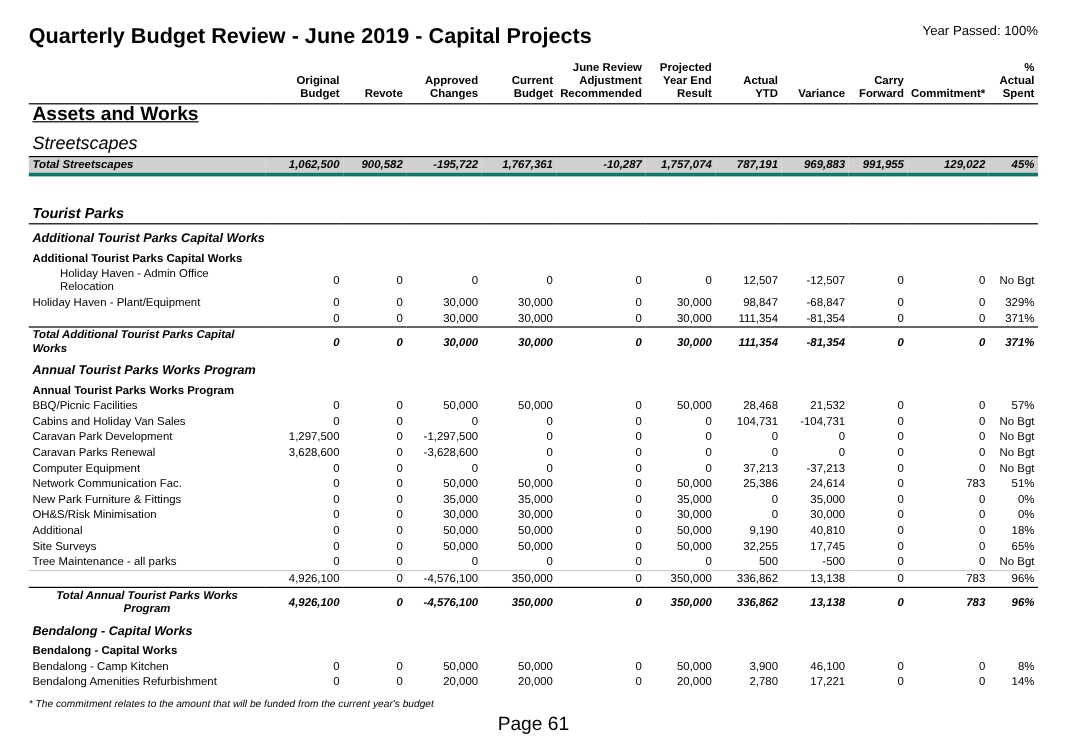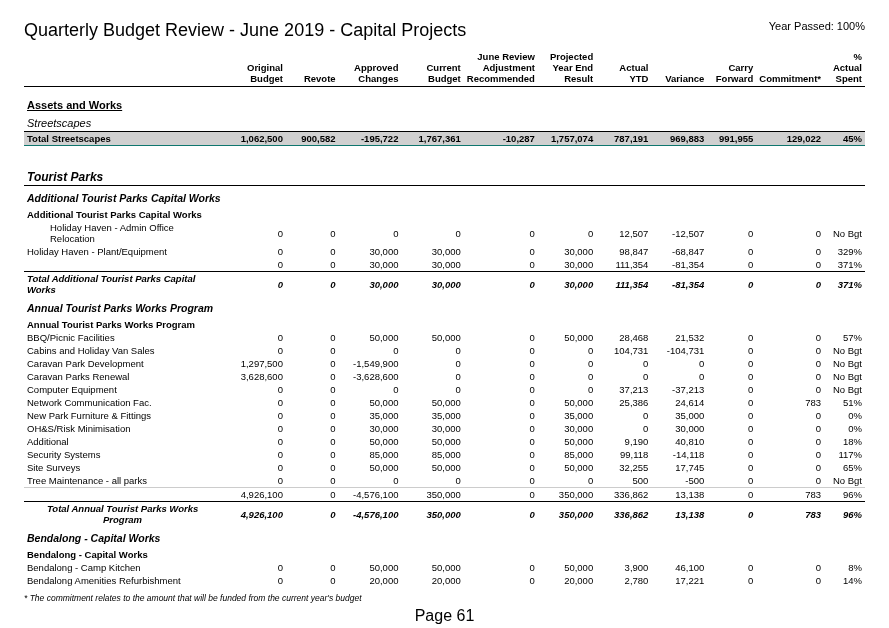--- a/index.html
+++ b/index.html
@@ -13,21 +13,21 @@
       min-height: 628px;
     }
     .page-header {
       display: flex;
       justify-content: space-between;
       align-items: flex-start;
       margin-bottom: 8px;
     }
     .page-title {
       font-size: 18px;
-      font-weight: normal;
+      font-weight: bold;
     }
     .year-passed {
       font-size: 11px;
       text-align: right;
     }
     table {
       width: 100%;
       border-collapse: collapse;
       font-size: 10px;
     }
@@ -41,22 +41,22 @@
     }
     th.left { text-align: left; }
     td {
       text-align: right;
       padding: 1px 3px;
       font-size: 9.5px;
     }
     td.label { text-align: left; }
     tr.section-header td {
       font-weight: bold;
-      font-size: 11px;
-      padding-top: 12px;
+      font-size: 16px;
+      padding-top: 0;
       padding-bottom: 2px;
       text-decoration: underline;
     }
     tr.sub-section-header td {
       font-style: italic;
       font-weight: bold;
       font-size: 10.5px;
       padding-top: 6px;
     }
     tr.sub-section-header2 td {
@@ -66,21 +66,22 @@
     }
     tr.total-row td {
       font-style: italic;
       font-weight: bold;
       border-top: 1px solid #000;
     }
     tr.total-row-bold td {
       font-weight: bold;
       background: #d0d0d0;
       border-top: 1px solid #000;
-      border-bottom: 1px solid #0f766e;
+      border-bottom: 3px solid #0f766e;
+      font-style: italic;
     }
     tr.subtotal td {
       border-top: 1px solid #ccc;
     }
     .col-header-row th {
       border-bottom: 1px solid #000;
       text-align: right;
     }
     .footnote {
       font-size: 8.5px;
@@ -119,21 +120,21 @@
       <th style="width:42px">% Actual<br>Spent</th>
     </tr>
   </thead>
   <tbody>
 
     <tr class="section-header">
       <td class="label" colspan="12">Assets and Works</td>
     </tr>
 
     <tr>
-      <td class="label" colspan="12" style="font-size:11px; font-style:italic; padding-top:4px; padding-bottom:2px;margin-top:32px;">Streetscapes</td>
+      <td class="label" colspan="12" style="font-size:15px; font-style:italic; padding-top:4px; padding-bottom:2px;margin-top:32px;">Streetscapes</td>
     </tr>
     <tr class="total-row-bold">
       <td class="label">Total Streetscapes</td>
       <td>1,062,500</td>
       <td>900,582</td>
       <td>-195,722</td>
       <td>1,767,361</td>
       <td>-10,287</td>
       <td>1,757,074</td>
       <td>787,191</td>
@@ -249,21 +250,21 @@
         <td>-104,731</td>
         <td>0</td>
         <td>0</td>
         <td>No Bgt</td>
     </tr>
 
     <tr class="data-row">
       <td class="label indent2">Caravan Park Development</td>
       <td>1,297,500</td>
         <td>0</td>
-        <td>-1,549,900</td>
+        <td>-1,297,500</td>
         <td>0</td>
         <td>0</td>
         <td>0</td>
         <td>0</td>
         <td>0</td>
         <td>0</td>
         <td>0</td>
         <td>No Bgt</td>
     </tr>
 
@@ -350,34 +351,20 @@
         <td>50,000</td>
         <td>0</td>
         <td>50,000</td>
         <td>9,190</td>
         <td>40,810</td>
         <td>0</td>
         <td>0</td>
         <td>18%</td>
     </tr>
 
-    <tr class="data-row">
-      <td class="label indent2">Security Systems</td>
-      <td>0</td>
-        <td>0</td>
-        <td>85,000</td>
-        <td>85,000</td>
-        <td>0</td>
-        <td>85,000</td>
-        <td>99,118</td>
-        <td>-14,118</td>
-        <td>0</td>
-        <td>0</td>
-        <td>117%</td>
-    </tr>
 
     <tr class="data-row">
       <td class="label indent2">Site Surveys</td>
       <td>0</td>
         <td>0</td>
         <td>50,000</td>
         <td>50,000</td>
         <td>0</td>
         <td>50,000</td>
         <td>32,255</td>

